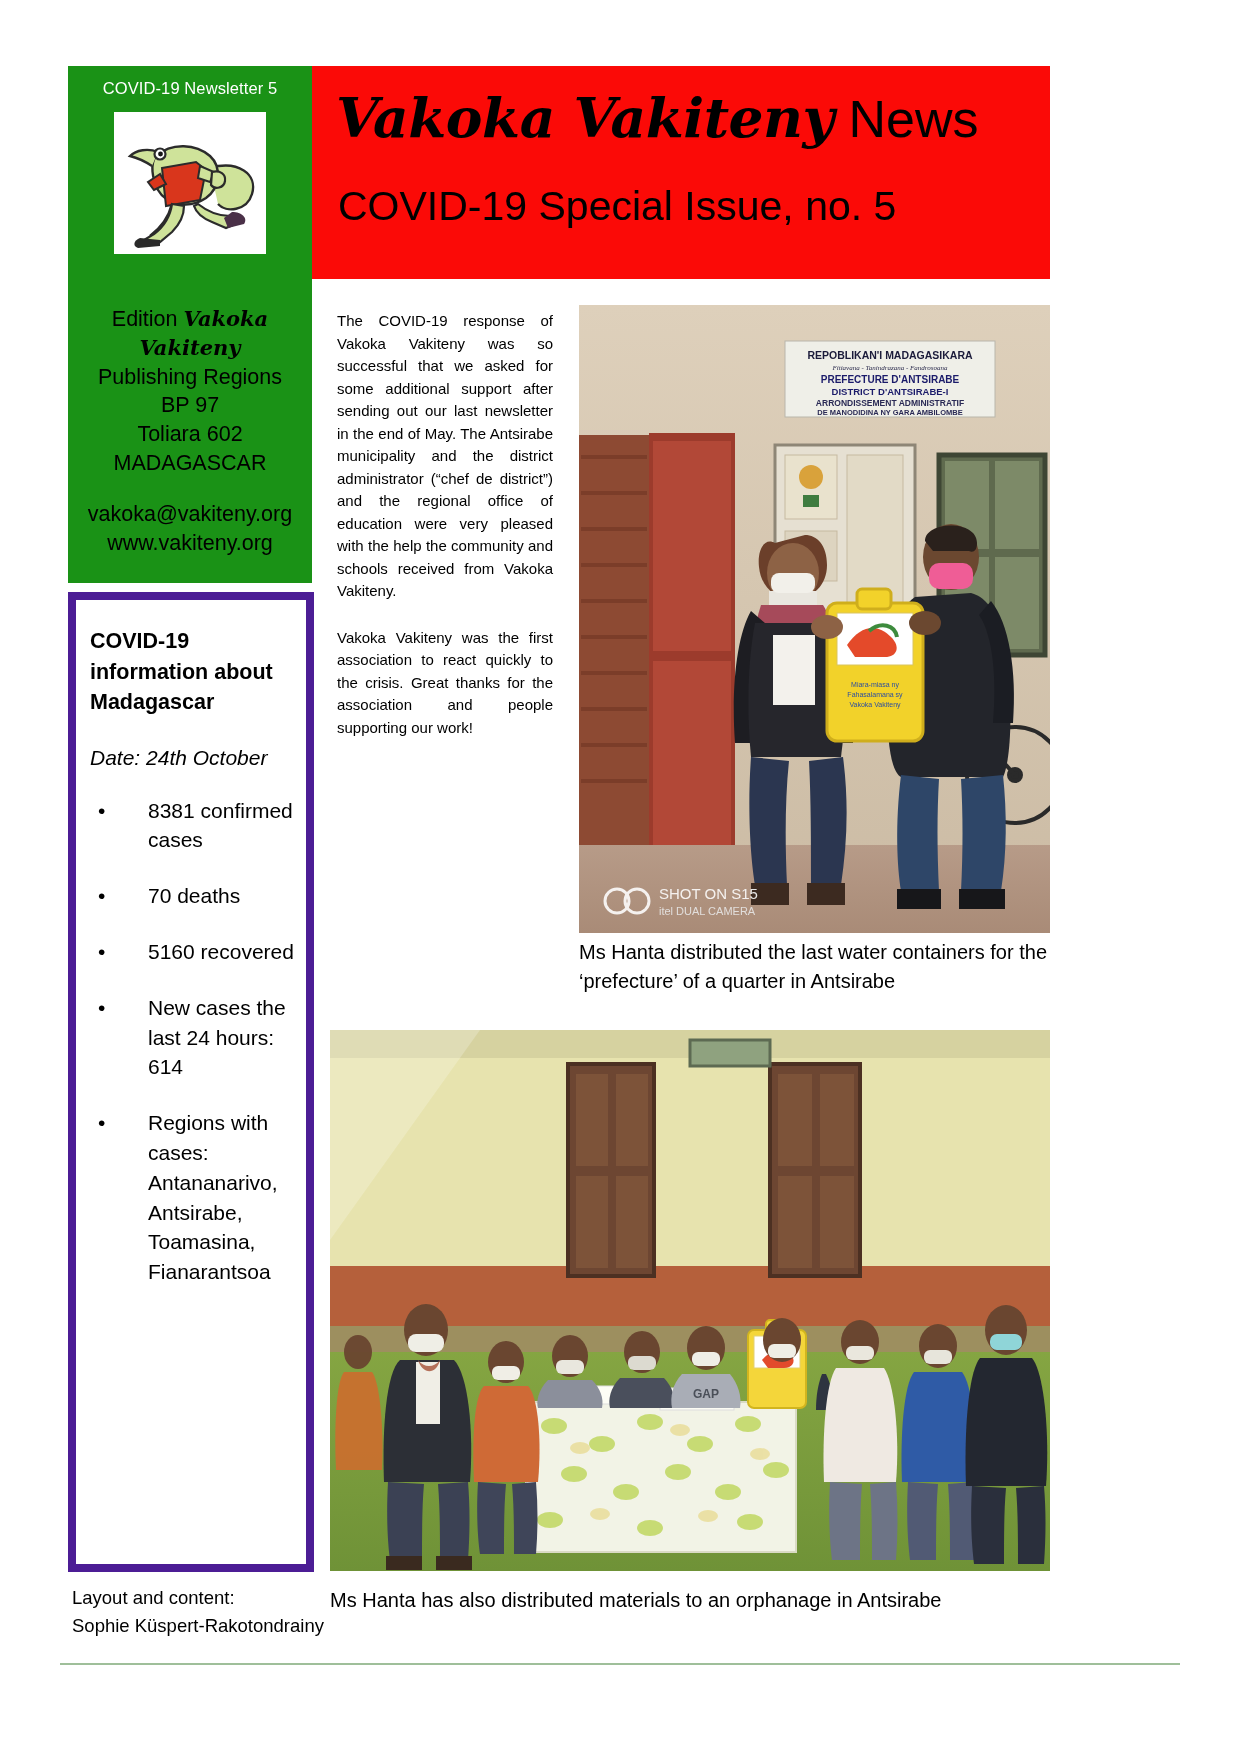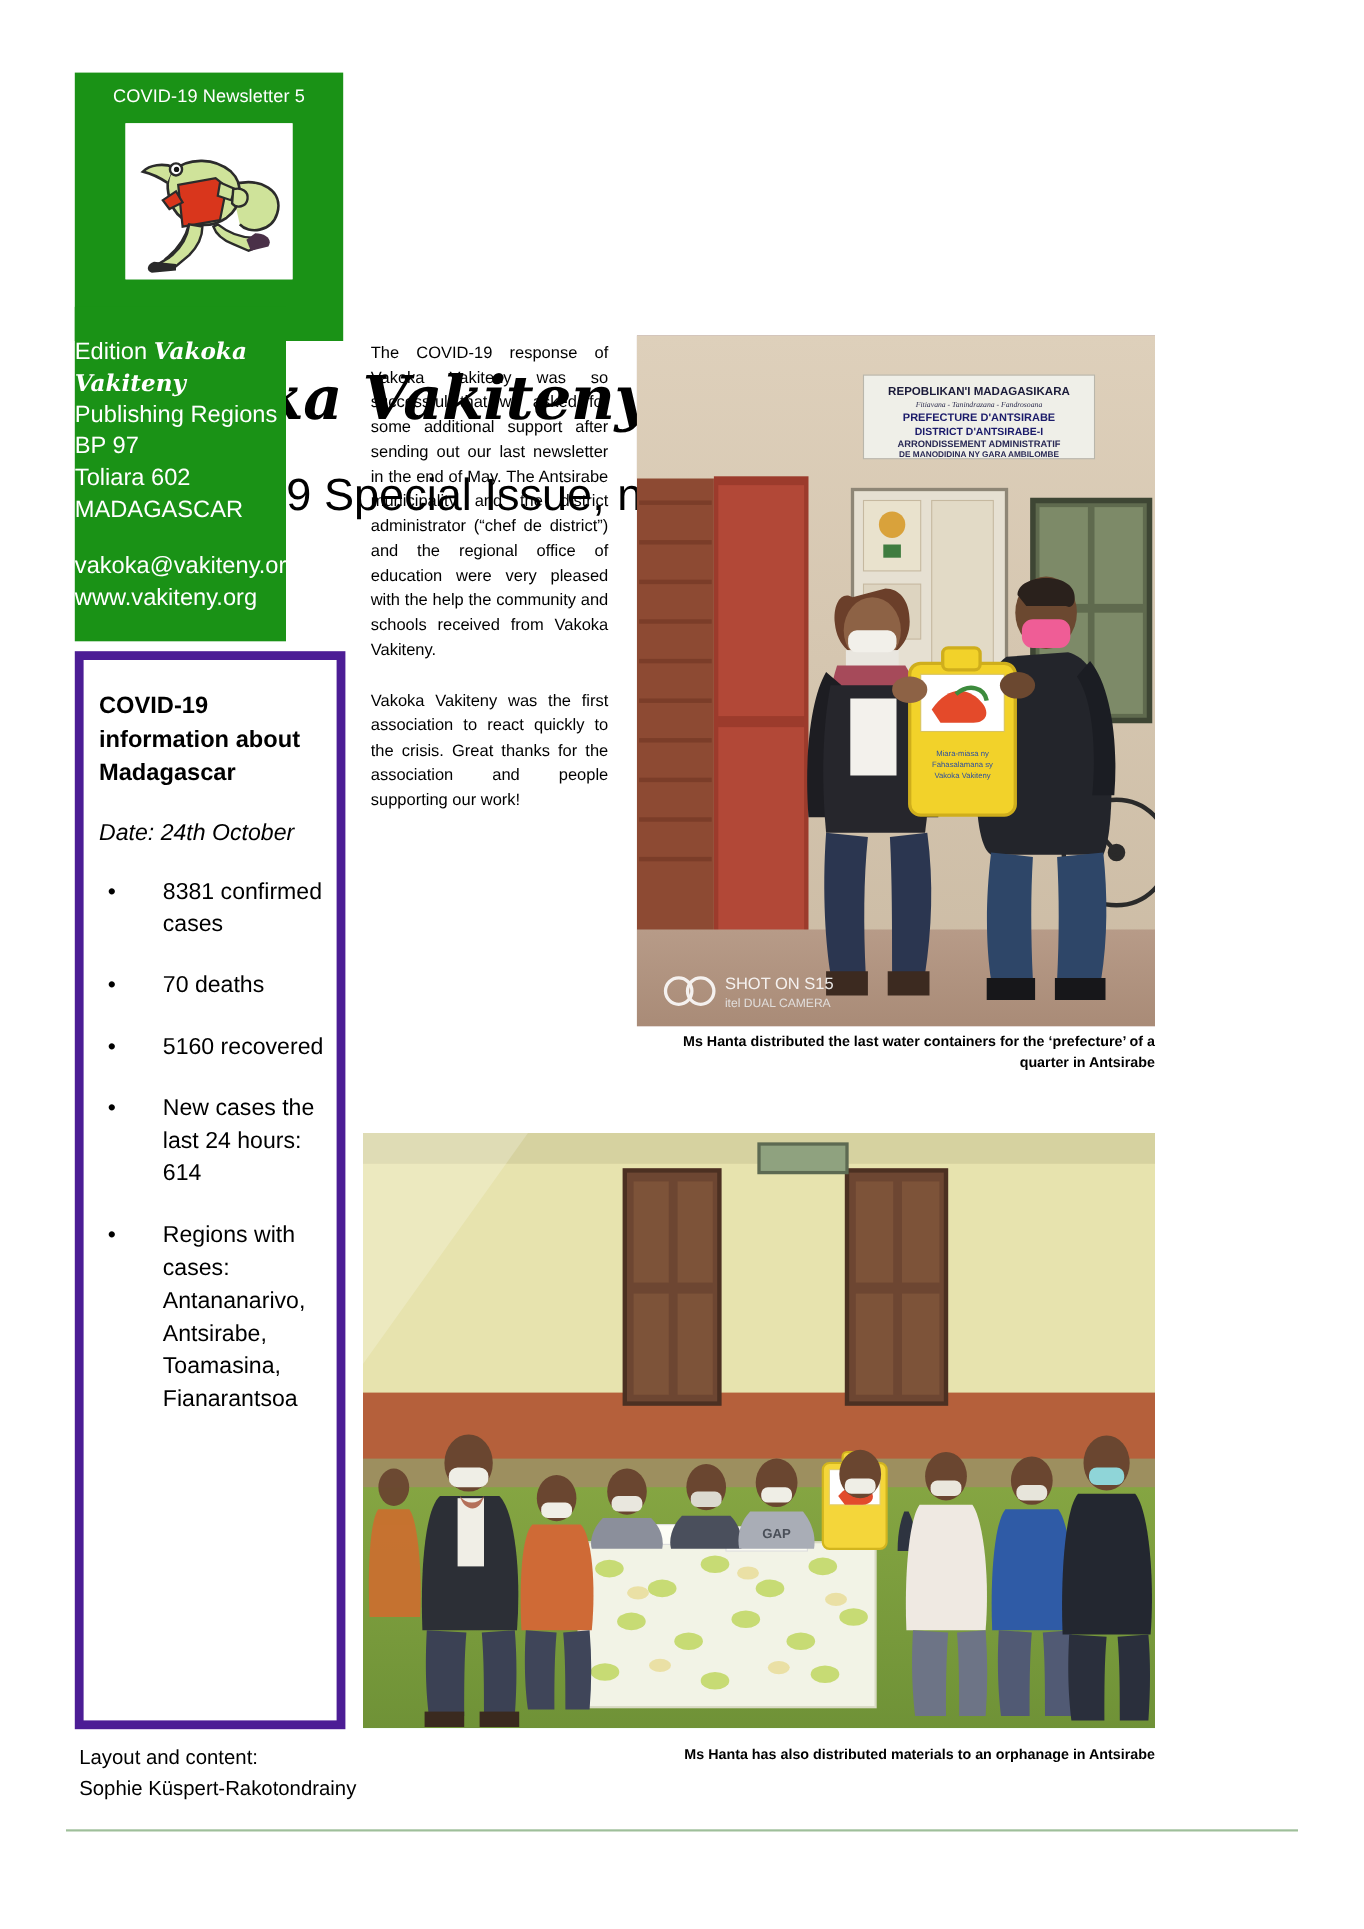--- a/index.html
+++ b/index.html
@@ -12,21 +12,21 @@
     position:relative;
   }
   .page{
     position:absolute; left:0; top:0; width:1240px; height:1754px;
     background:#fff;
   }
 
   
   .masthead{
     position:absolute; left:68px; top:66px; width:982px; height:213px;
-    display:flex; flex-direction:column;
+    display:flex; flex-direction:row;
   }
   .brandbox{
     width:244px; height:213px; background:#1a9216;
     position:relative; flex:0 0 244px;
   }
   .brandbox .kicker{
     position:absolute; left:0; right:0; top:13px;
     text-align:center; color:#ffffff; font-size:16.5px;
     letter-spacing:.1px;
   }
@@ -56,23 +56,23 @@
   }
   .title2{
     position:absolute; left:26px; top:118px;
     font-size:41px; font-weight:normal; line-height:1.1;
     font-family:"Liberation Sans", sans-serif;
     white-space:nowrap;
   }
 
   
   .greenpanel{
-    position:absolute; left:68px; top:279px; width:192px; height:304px;
-    background:#1a9216; color:#ffffff;
-    text-align:left; box-sizing:border-box;
+    position:absolute; left:68px; top:279px; width:244px; height:304px;
+    background:#1a9216; color:#000000;
+    text-align:center; box-sizing:border-box;
     padding-top:26px;
     font-size:21.5px; line-height:1.34;
   }
   .greenpanel .edline .script{
     font-family:"DejaVu Serif", serif;
     font-style:italic; font-weight:bold; font-size:21px;
   }
   .greenpanel .gap{height:22px;}
 
   
@@ -120,22 +120,22 @@
   
   .photo1{
     position:absolute; left:579px; top:305px; width:471px; height:628px;
     overflow:hidden; background:#a8897a;
   }
   .photo2{
     position:absolute; left:330px; top:1030px; width:720px; height:541px;
     overflow:hidden; background:#86efac;
   }
   .cap{
-    position:absolute; text-align:right; font-weight:bold;
-    font-size:13px; line-height:1.45;
+    position:absolute; text-align:left; font-weight:normal;
+    font-size:20px; line-height:1.45;
   }
   .cap1{left:579px; top:938px; width:471px;}
   .cap2{left:330px; top:1586px; width:720px;}
 
   
   svg.scene{display:block;}
 </style>
 </head>
 <body>
 

